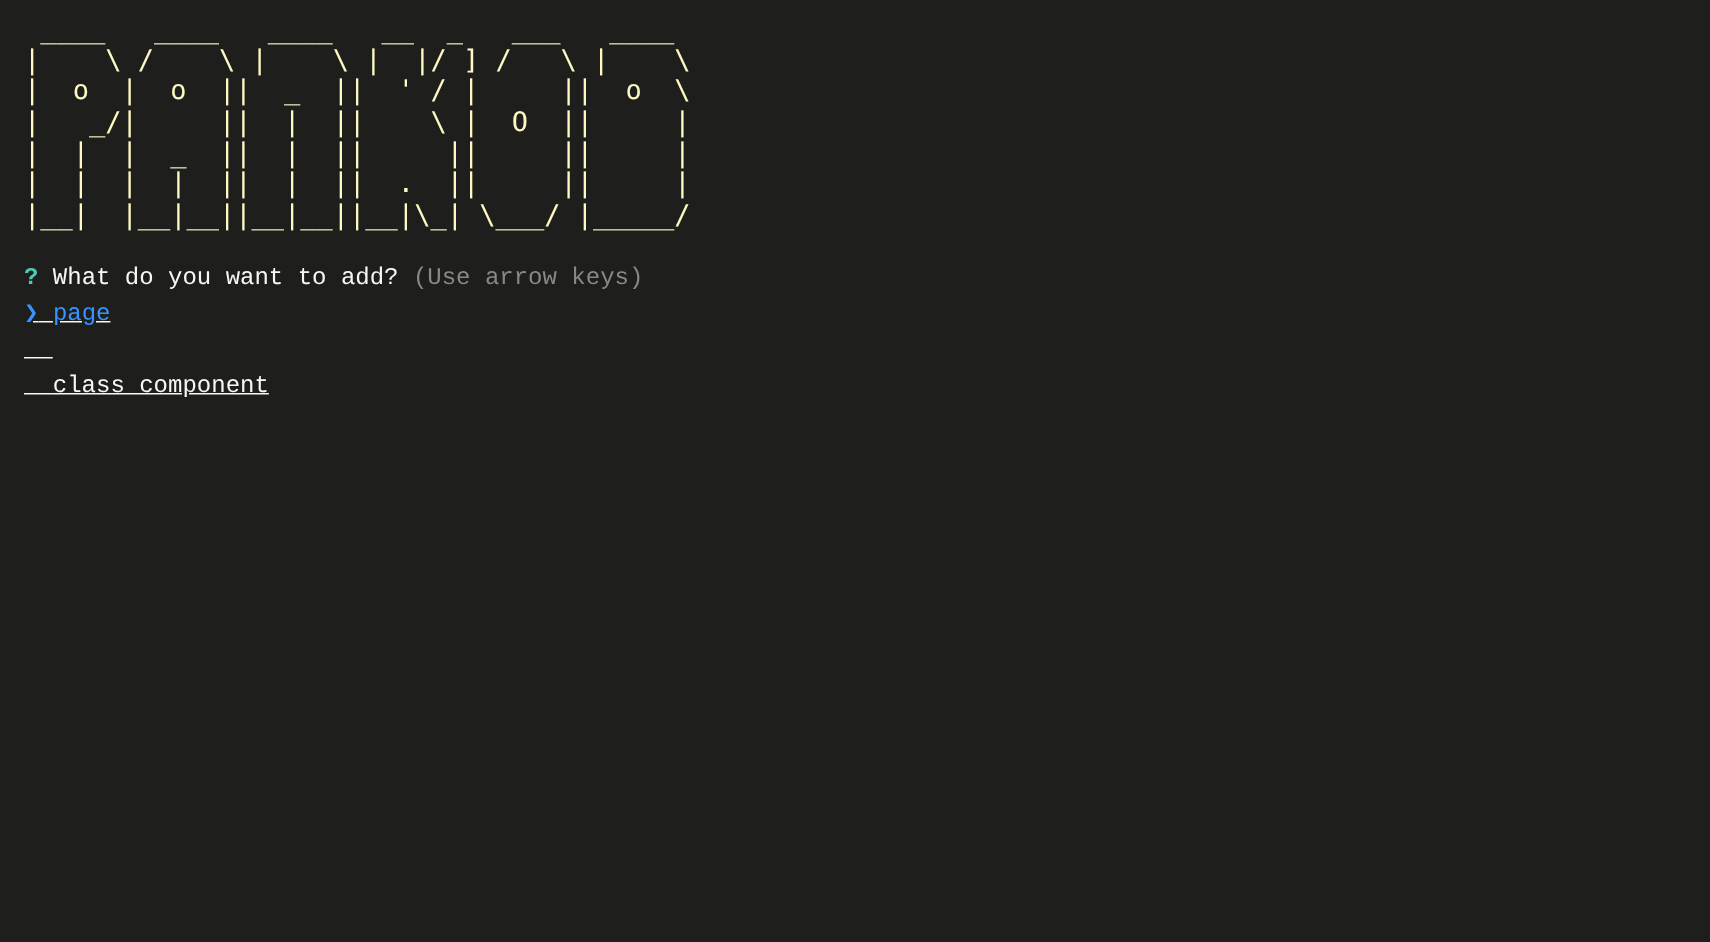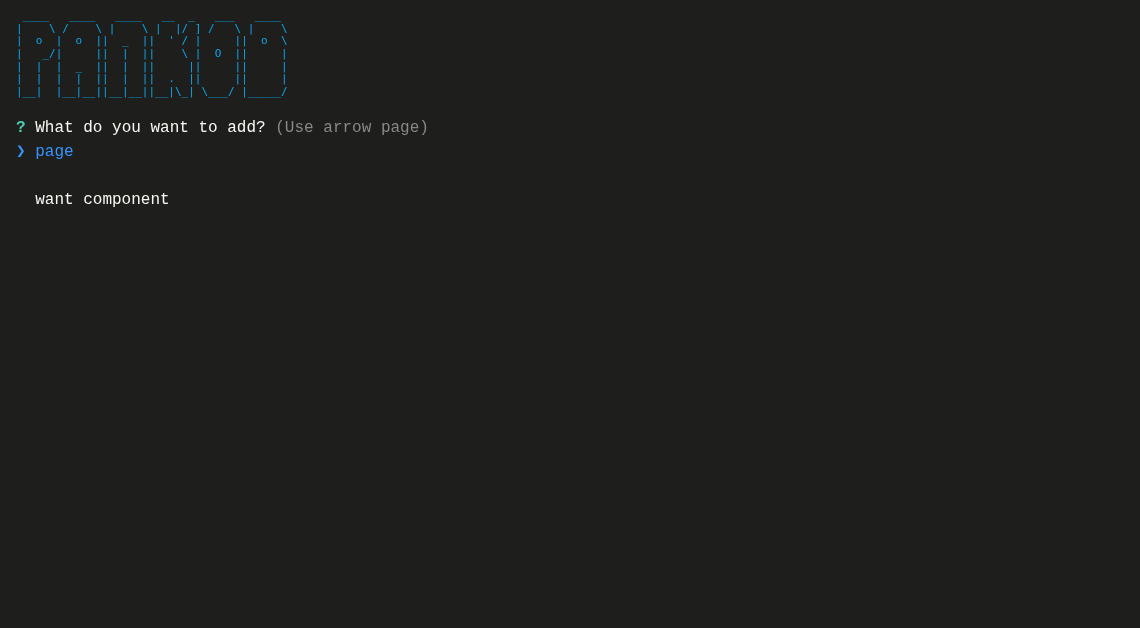--- a/index.html
+++ b/index.html
@@ -12,43 +12,44 @@
       color: #f8f8f2;
       font-family: 'Menlo', 'Monaco', 'Consolas', 'Courier New', monospace;
       font-size: 16px;
       line-height: 1.5;
       width: 1140px;
       height: 628px;
       padding: 10px 16px;
       overflow: hidden;
     }
     .ascii-art {
-      color: #0ea5e9;
+      color: #fef9c3;
       white-space: pre;
-      font-size: 11px;
+      font-size: 18px;
       line-height: 1.15;
       letter-spacing: 0;
       margin-bottom: 18px;
     }
     .prompt-line {
       white-space: pre;
     }
     .question-mark {
       color: #4ec9b0;
       font-weight: bold;
     }
     .question-text {
       color: #f8f8f2;
       font-weight: normal;
     }
     .hint-text {
       color: #888888;
     }
     .option-line {
       white-space: pre;
+      text-decoration: underline;
     }
     .selected-pointer {
       color: #3794ff;
       font-weight: bold;
     }
     .selected-option {
       color: #3794ff;
     }
     .unselected-option {
       color: #f8f8f2;
@@ -61,19 +62,19 @@
 <body>
 
 <pre class="ascii-art"> ____   ____   ____   __  _   ___   ____  
 |    \ /    \ |    \ |  |/ ] /   \ |    \ 
 |  o  |  o  ||  _  ||  ' / |     ||  o  \
 |   _/|     ||  |  ||    \ |  O  ||     |
 |  |  |  _  ||  |  ||     ||     ||     |
 |  |  |  |  ||  |  ||  .  ||     ||     |
 |__|  |__|__||__|__||__|\_| \___/ |_____/</pre>
 
-<div class="prompt-line"><span class="question-mark">?</span> <span class="question-text">What do you want to add?</span> <span class="hint-text">(Use arrow page)</span></div>
+<div class="prompt-line"><span class="question-mark">?</span> <span class="question-text">What do you want to add?</span> <span class="hint-text">(Use arrow keys)</span></div>
 
 <div class="option-line"><span class="selected-pointer">❯</span> <span class="selected-option">page</span></div>
 
 <div class="option-line"><span class="indent">  </span></div>
 
-<div class="option-line"><span class="indent">  </span><span class="unselected-option">want component</span></div>
+<div class="option-line"><span class="indent">  </span><span class="unselected-option">class component</span></div>
 
 </body></html>

